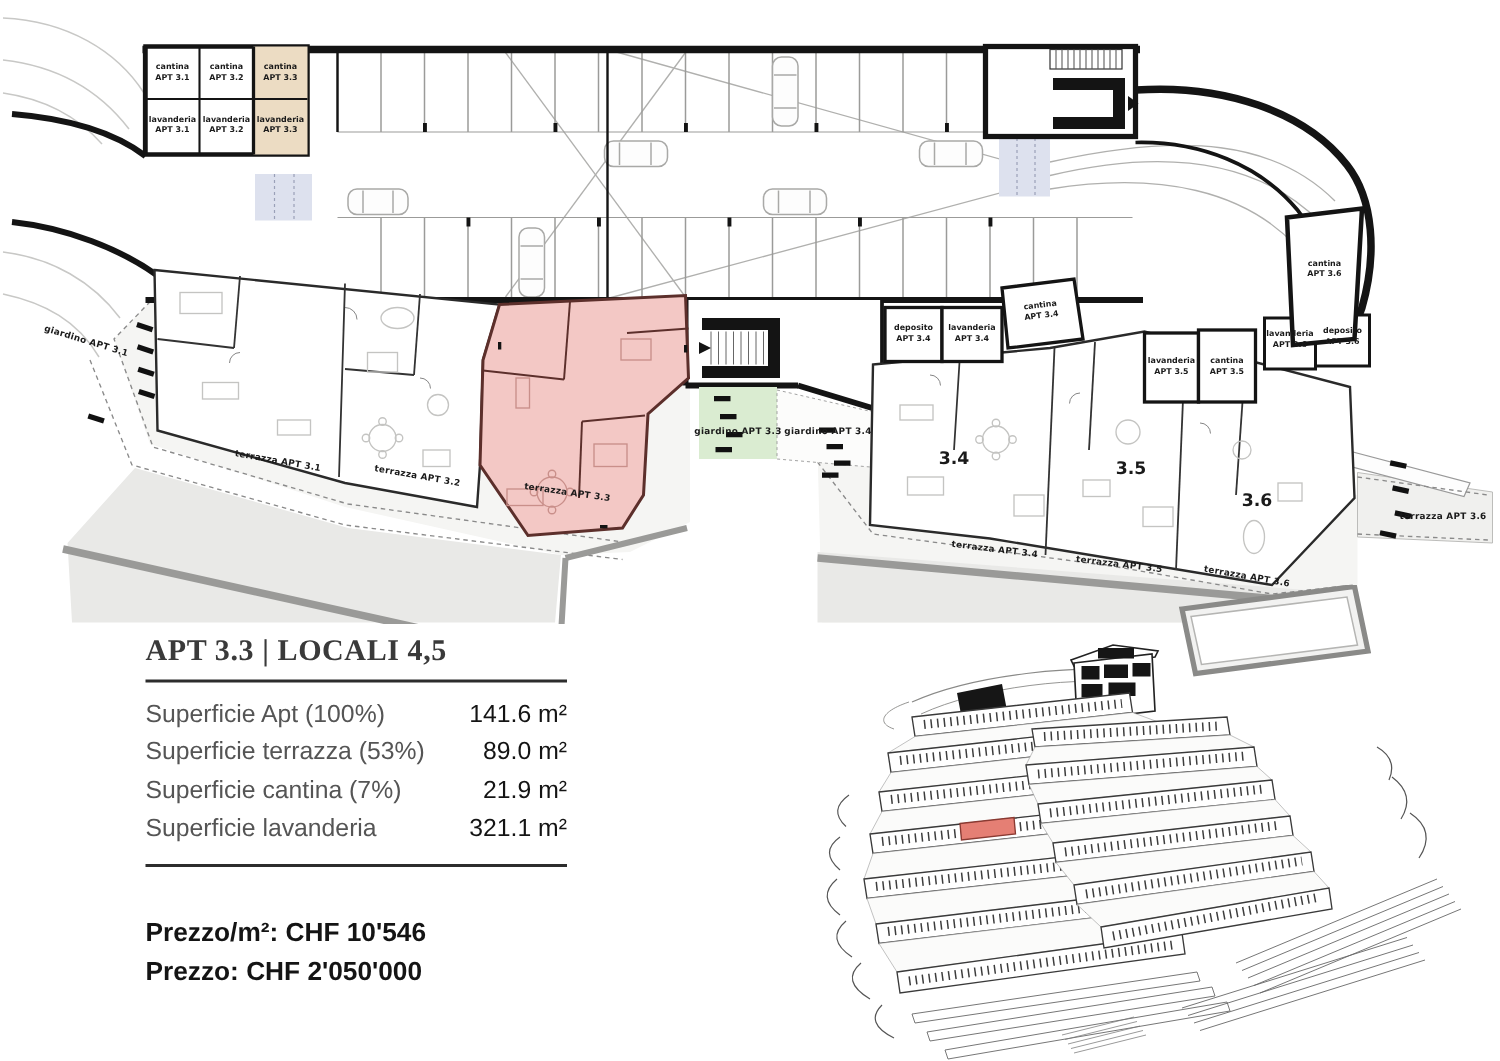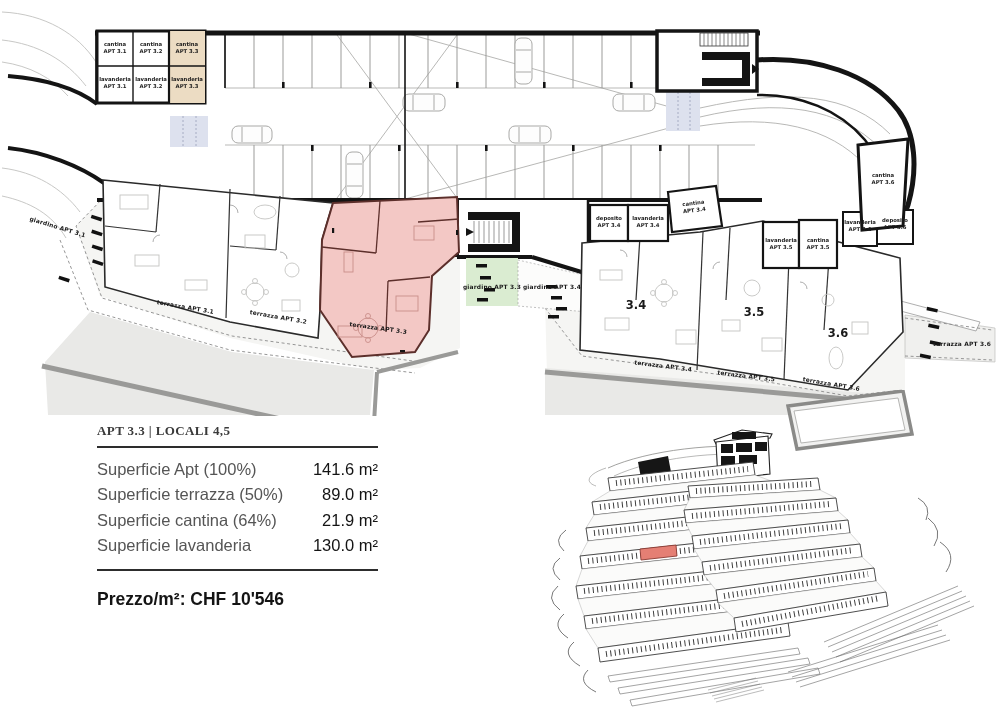--- a/index.html
+++ b/index.html
@@ -5,28 +5,28 @@
   html,body{margin:0;padding:0;background:#ffffff;}
   .page{position:relative;width:1000px;height:707px;background:#fff;overflow:hidden;
         font-family:"Liberation Sans",sans-serif;}
   .plan-svg{position:absolute;left:0;top:0;}
   .model-svg{position:absolute;left:488px;top:390px;}
   .plan-svg text{font-family:"DejaVu Sans",sans-serif;fill:#1a1a1a;}
   .lbl{font-size:5.3px;font-weight:700;text-anchor:middle;}
   .tlbl{font-size:5.9px;font-weight:700;fill:#2e2e2e;text-anchor:middle;letter-spacing:.2px;}
   .num{font-size:11.5px;font-weight:700;fill:#111;text-anchor:middle;}
   .panel{position:absolute;left:97px;top:423px;width:281px;}
-  .panel .title{font-family:"Liberation Serif",serif;font-weight:700;font-size:13px;
+  .panel .title{font-family:"Liberation Serif",serif;font-weight:700;font-size:20px;
                 color:#3a3a3a;letter-spacing:.4px;}
   .rule{border:none;border-top:2px solid #2d2d2d;margin:7px 0 0 0;}
   .rows{margin-top:12px;text-align:right;}
   .row{display:flex;justify-content:space-between;align-items:baseline;height:25.4px;}
   .row .lab{font-size:16.5px;color:#555;}
   .row .val{font-size:16.5px;font-weight:400;color:#141414;}
-  .prices{margin-top:15px;}
+  .prices{margin-top:30px;}
   .price{font-size:17.5px;font-weight:700;color:#141414;line-height:26px;}
 </style>
 </head>
 <body>
 
 <div class="page">
 
 <svg class="plan-svg" width="1000" height="416" viewBox="0 0 1000 416">
 
   <g stroke="#c8c8c6" stroke-width="1" fill="none">
@@ -409,35 +409,36 @@
 
 <div class="panel">
   <div class="title">APT 3.3 | LOCALI 4,5</div>
   <hr class="rule">
   <div class="rows">
     <div class="row">
       <span class="lab">Superficie Apt (100%)</span>
       <span class="val">141.6 m²</span>
     </div>
     <div class="row">
-      <span class="lab">Superficie terrazza (50%)</span>
+      <span class="lab">Superficie terrazza (53%)</span>
       <span class="val">89.0 m²</span>
     </div>
     <div class="row">
-      <span class="lab">Superficie cantina (64%)</span>
+      <span class="lab">Superficie cantina (7%)</span>
       <span class="val">21.9 m²</span>
     </div>
     <div class="row">
       <span class="lab">Superficie lavanderia</span>
-      <span class="val">130.0 m²</span>
+      <span class="val">321.1 m²</span>
     </div>
   </div>
   <hr class="rule">
   <div class="prices">
     <div class="price">Prezzo/m²: CHF 10'546</div>
+    <div class="price">Prezzo: CHF 2'050'000</div>
   </div>
 </div>
 
 <svg class="model-svg" width="510" height="317" viewBox="0 0 510 317">
 
   <g>
     <polygon points="300,16 415,1 424,44 309,59" fill="#f2f2f1" stroke="#8a8a88" stroke-width="3.5"></polygon>
     <polygon points="306,21 410,8 417,40 313,53" fill="#ffffff" stroke="#b5b5b3" stroke-width="1"></polygon>
   </g>
 

